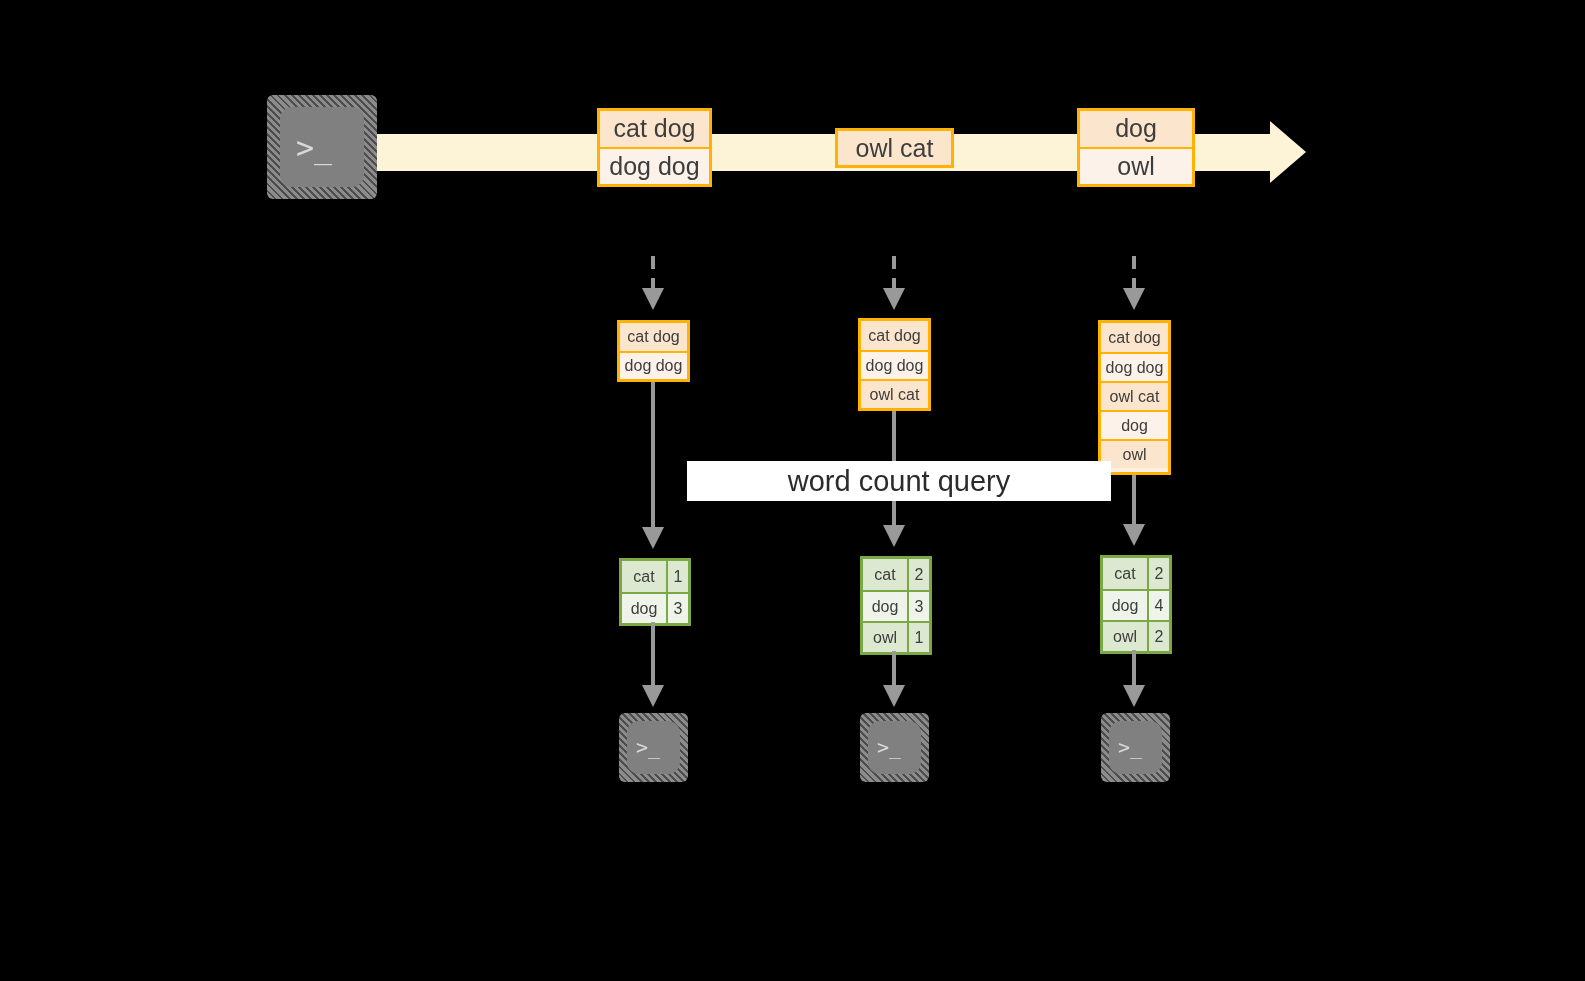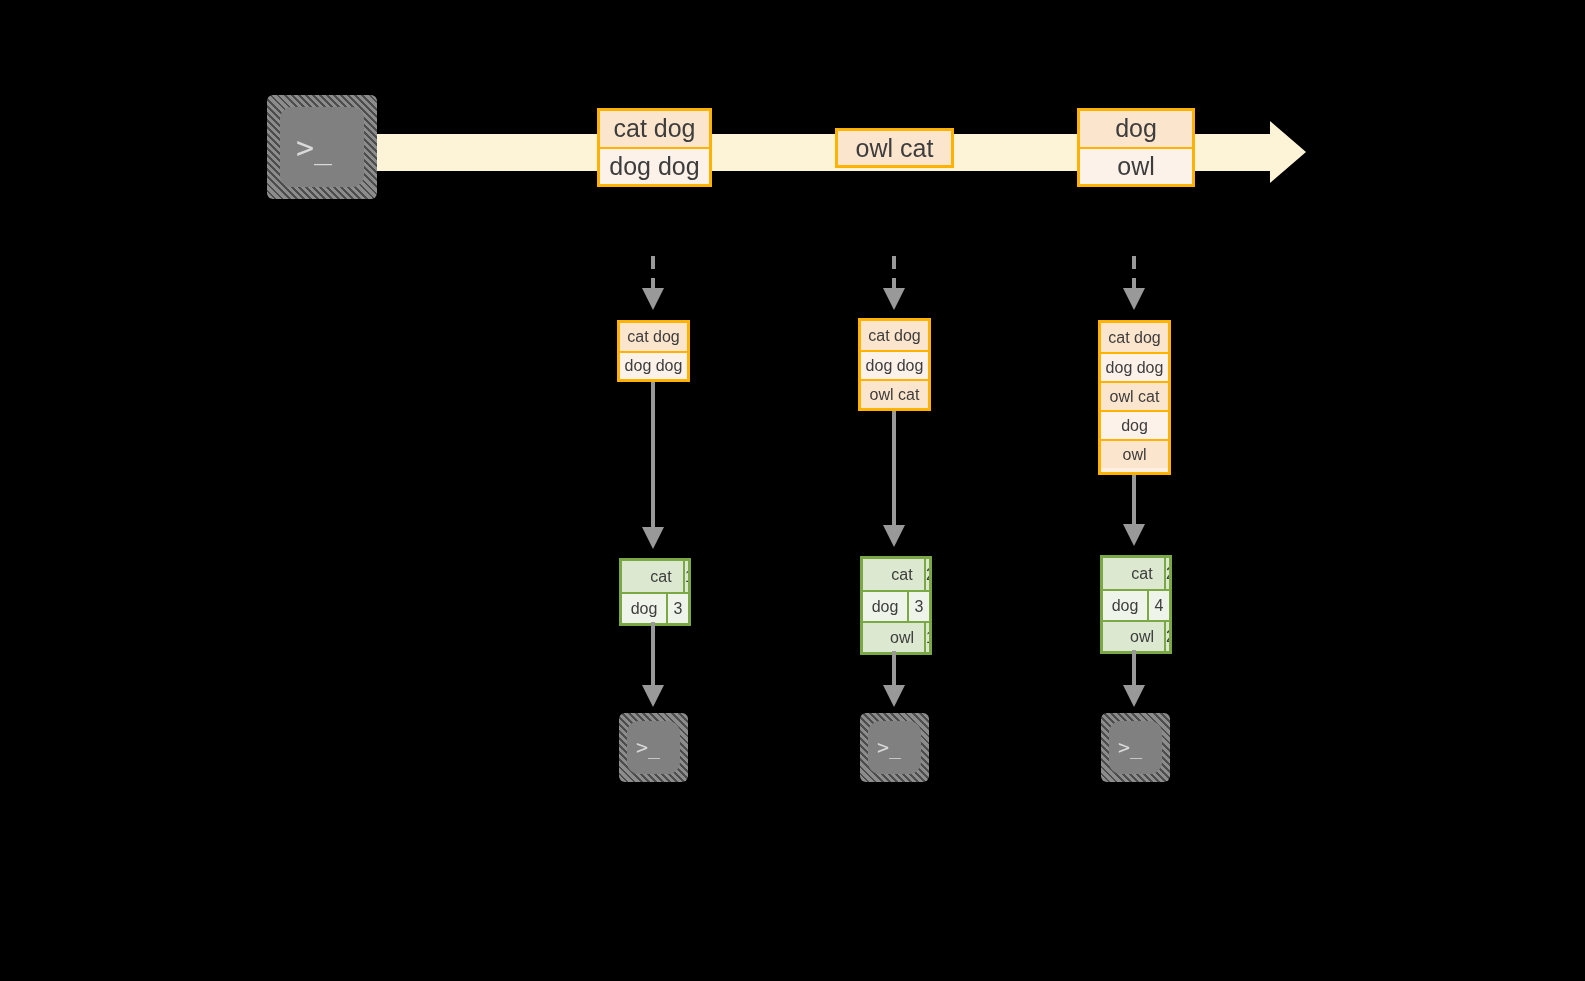--- a/index.html
+++ b/index.html
@@ -92,21 +92,21 @@
     display: flex;
     flex-direction: column;
     overflow: hidden;
   }
   .grow {
     display: flex;
     box-sizing: border-box;
     height: 31px;
   }
   .grow + .grow { border-top: 2px solid #7aa845; }
-  .grow.dark  { background: #dde8d0; padding-left: 17px; }
+  .grow.dark  { background: #dde8d0; }
   .grow.light { background: #eff4ea; }
   .gcell-word {
     flex: 0 0 46px;
     display: flex;
     align-items: center;
     justify-content: center;
     font-size: 16px;
     color: #3d3d3d;
     border-right: 2px solid #7aa845;
     box-sizing: border-box;
@@ -287,14 +287,17 @@
 
   <div class="conn-line" style="left:1132px; top:650px; height:37px;"></div>
   <div class="conn-head" style="left:1123px; top:685px;"></div>
 
   <div class="terminal" style="left:1101px; top:713px; width:69px; height:69px;">
     <div class="hatch"></div>
     <div class="face" style="left:8px; top:8px; right:8px; bottom:8px;"></div>
     <div class="prompt" style="left:17px; top:24px; font-size:20px;">&gt;_</div>
   </div>
 
+  <div class="banner" style="left:687px; top:461px; width:424px; height:40px;">
+    <span>word count query</span>
+  </div>
 
 </div>
 
 </body></html>

